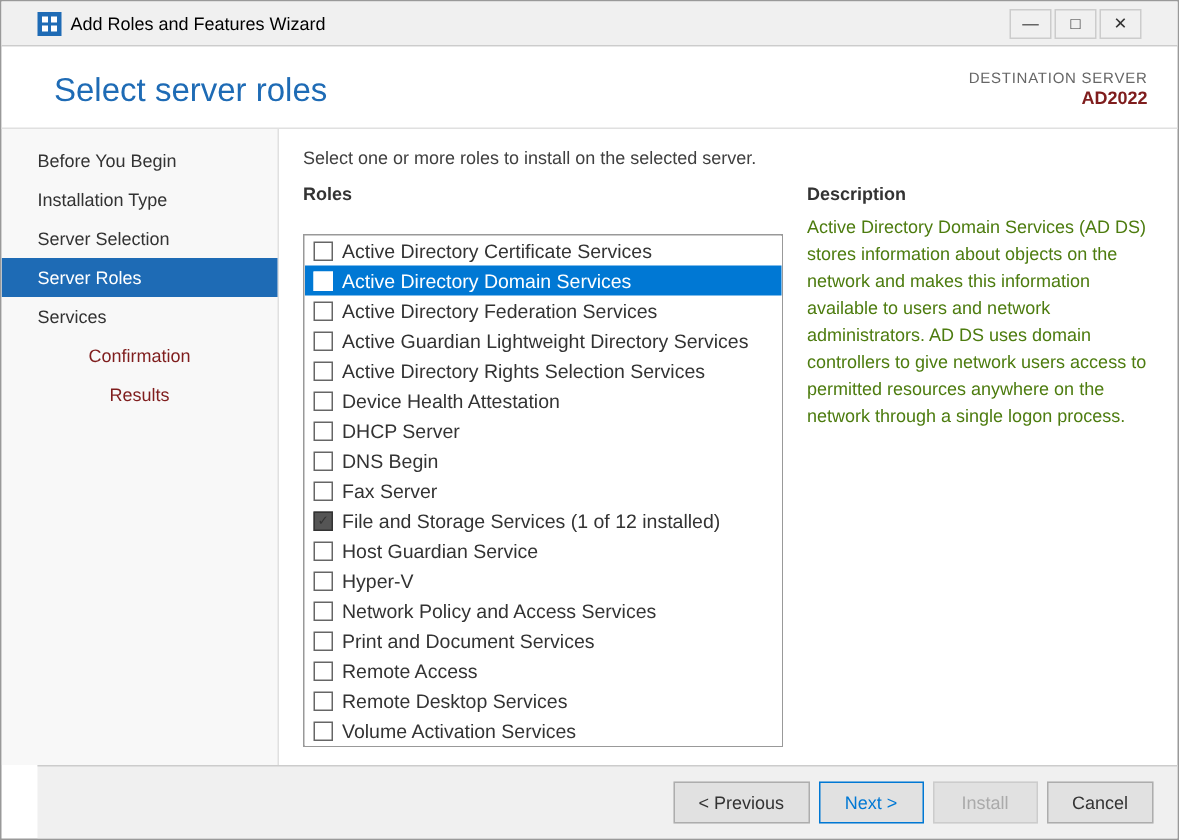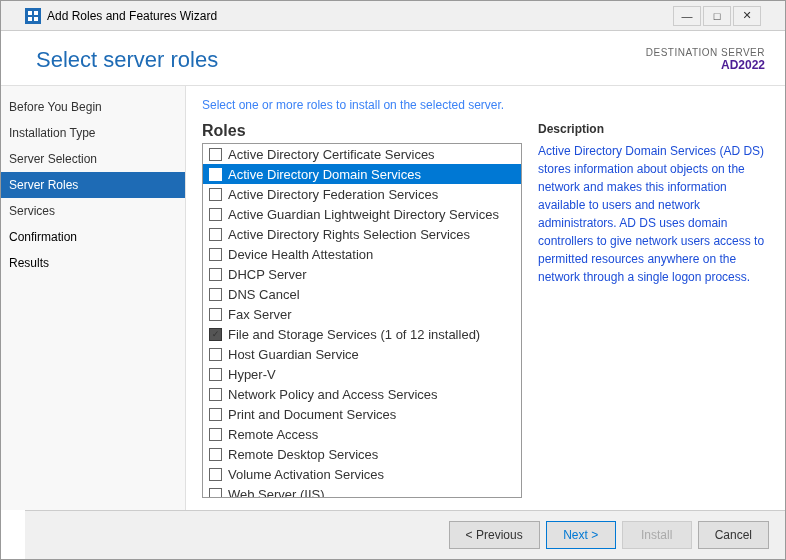--- a/index.html
+++ b/index.html
@@ -87,83 +87,84 @@
       text-align: right;
       font-size: 11px;
     }
     .destination-label {
       color: #666;
       font-size: 10px;
       letter-spacing: 0.5px;
       text-transform: uppercase;
     }
     .destination-server {
-      color: #4c1d95;
+      color: #7f1d1d;
       font-size: 12px;
       font-weight: 600;
       text-align: right;
     }
 
     .main-area {
       display: flex;
       flex: 1;
       overflow: hidden;
     }
 
     .sidebar {
       width: 185px;
       background: #f8f8f8;
       border-right: 1px solid #e0e0e0;
       padding: 8px 0;
     }
     .sidebar-item {
-      padding: 6px 8px;
+      padding: 6px 24px;
       cursor: pointer;
       color: #333;
       font-size: 12px;
     }
     .sidebar-item.active {
       background: #1e6bb5;
       color: #fff;
     }
     .sidebar-item.disabled {
-      color: #000000;
+      color: #7f1d1d;
       cursor: default;
+      text-align: center;
     }
 
     .main-content {
       flex: 1;
       display: flex;
       flex-direction: column;
       padding: 12px 16px;
       overflow: hidden;
     }
     .instruction-text {
       font-size: 12px;
-      color: #3b82f6;
+      color: #404040;
       margin-bottom: 10px;
     }
 
     .roles-area {
       display: flex;
       flex: 1;
       gap: 16px;
       overflow: hidden;
     }
 
     .roles-panel {
       display: flex;
       flex-direction: column;
       width: 320px;
     }
     .roles-label {
-      font-size: 16px;
+      font-size: 12px;
       font-weight: 600;
       color: #333;
-      margin-bottom: 3px;
+      margin-bottom: 20px;
     }
     .roles-list {
       flex: 1;
       border: 1px solid #999;
       background: #fff;
       overflow-y: auto;
       position: relative;
     }
     .role-item {
       display: flex;
@@ -208,21 +209,21 @@
     .description-panel {
       flex: 1;
       font-size: 12px;
     }
     .description-label {
       font-weight: 600;
       color: #333;
       margin-bottom: 6px;
     }
     .description-text {
-      color: #1d4ed8;
+      color: #4d7c0f;
       line-height: 1.5;
     }
 
     .footer {
       border-top: 1px solid #ccc;
       padding: 10px 16px;
       display: flex;
       justify-content: flex-end;
       align-items: center;
       gap: 6px;
@@ -325,21 +326,21 @@
                 <div class="role-item">
                   <div class="checkbox-box"></div>
                   <span>Device Health Attestation</span>
                 </div>
                 <div class="role-item">
                   <div class="checkbox-box"></div>
                   <span>DHCP Server</span>
                 </div>
                 <div class="role-item">
                   <div class="checkbox-box"></div>
-                  <span>DNS Cancel</span>
+                  <span>DNS Begin</span>
                 </div>
                 <div class="role-item">
                   <div class="checkbox-box"></div>
                   <span>Fax Server</span>
                 </div>
                 <div class="role-item">
                   <div class="checkbox-box checked partial" style="background: rgb(85, 85, 85); border: 1px solid rgb(51, 51, 51);"></div>
                   <span>File and Storage Services (1 of 12 installed)</span>
                 </div>
                 <div class="role-item">

